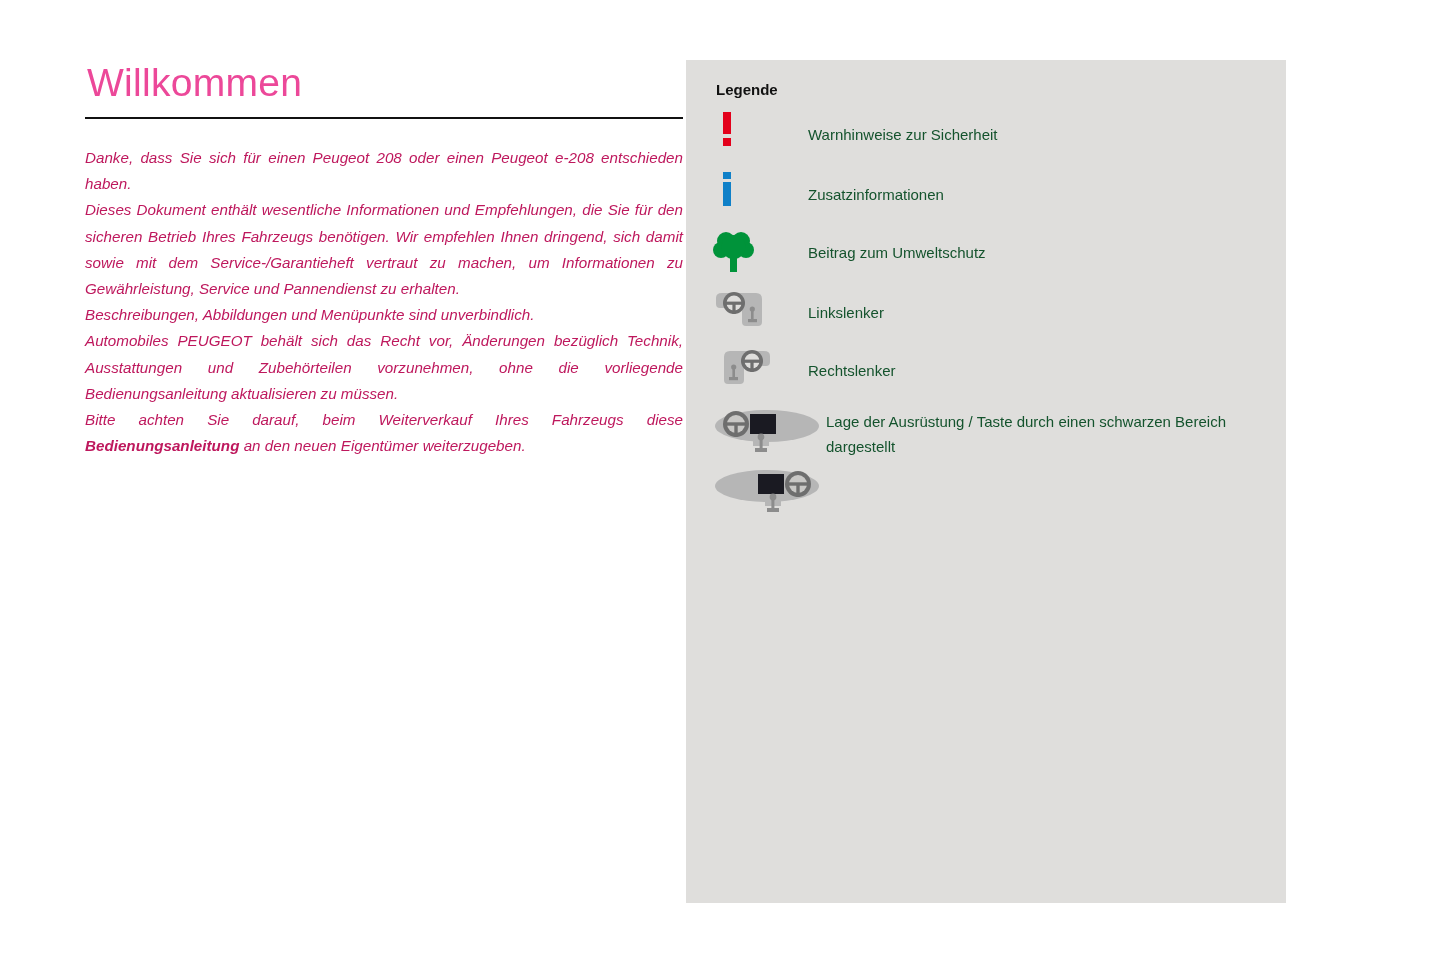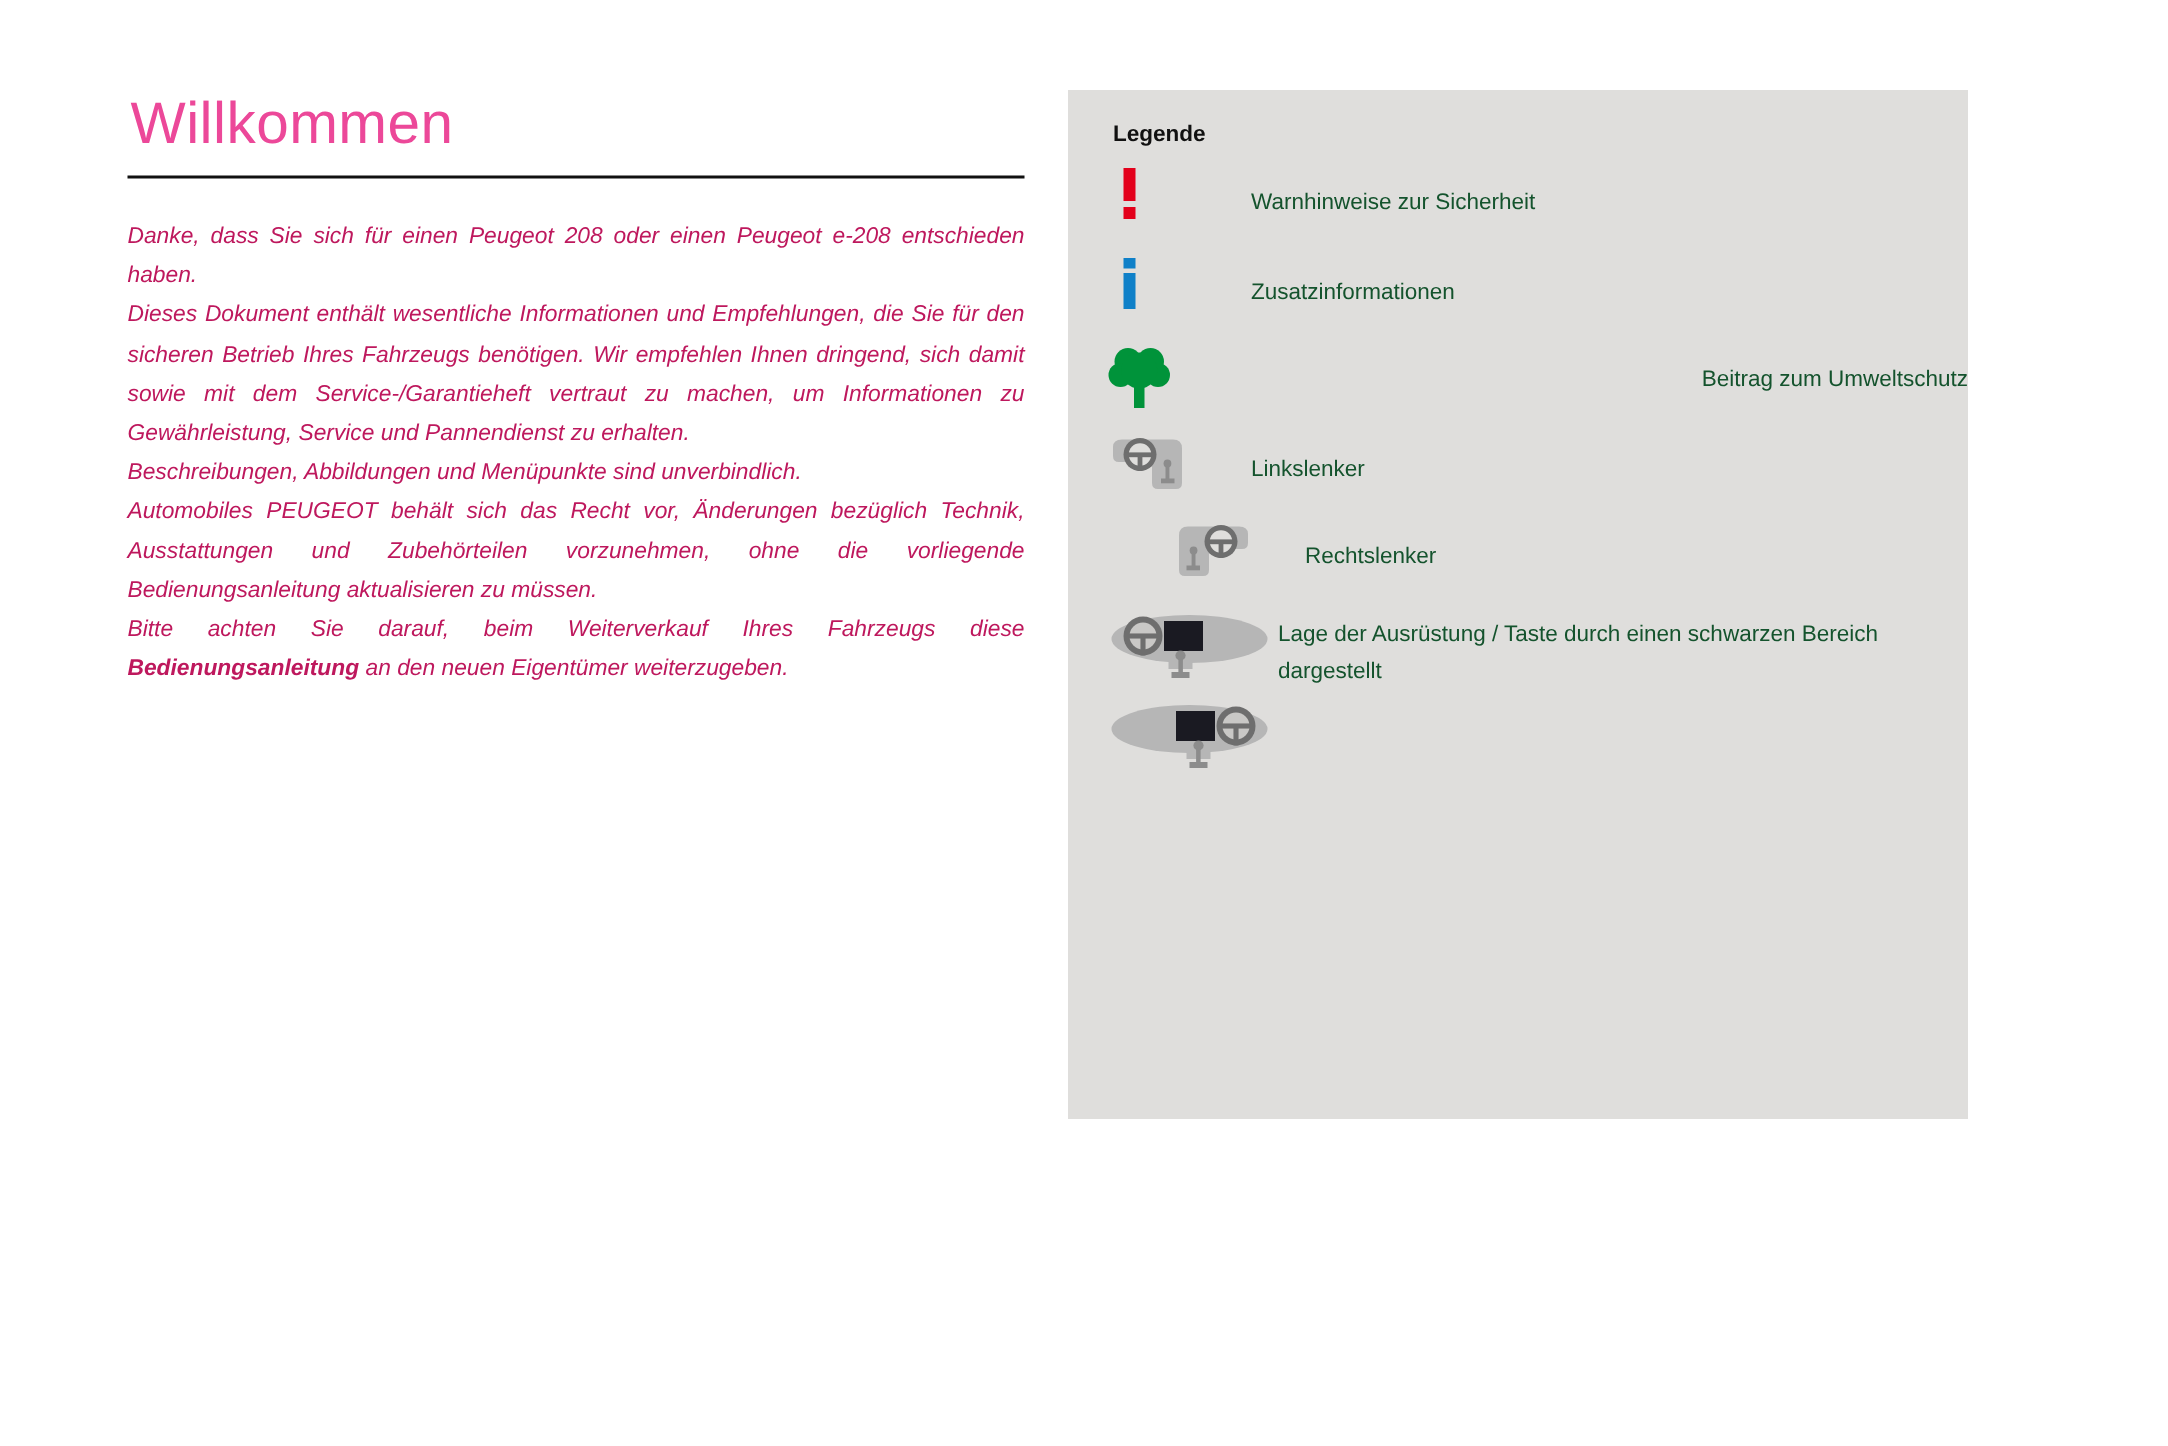--- a/index.html
+++ b/index.html
@@ -50,24 +50,24 @@
     margin: 0;
   }
   #intro-body p.nojust {
     text-align: left;
   }
   .bold { font-weight: bold; }
 
   
   #legend-panel {
     position: absolute;
-    left: 712px;
+    left: 686px;
     top: 60px;
     width: 600px;
-    height: 686px;
+    height: 843px;
     background: #dfdedc;
   }
   #legend-title {
     position: absolute;
     left: 30px;
     top: 21px;
     font-size: 15px;
     font-weight: bold;
     color: #111111;
   }
@@ -85,23 +85,23 @@
   }
   .legend-label {
     font-size: 15px;
     color: #14532d;
     line-height: 25px;
   }
 
   
   #row-warning   { top:  50px; }
   #row-info      { top: 110px; }
-  #row-eco       { top: 166px; justify-content: space-between; }
+  #row-eco       { top: 166px; }
   #row-lhd       { top: 228px; }
-  #row-rhd       { top: 286px; padding-left: 36px; }
+  #row-rhd       { top: 286px; }
   #row-button-lhd{ top: 344px; }
   #row-button-rhd{ top: 404px; }
 
   .icon-col-narrow { width: 96px; margin-left: 26px; }
   .icon-col-wide   { width: 118px; margin-left: 26px; }
   .label-col-near  { margin-left: -4px; }
 </style>
 </head>
 <body>
 

